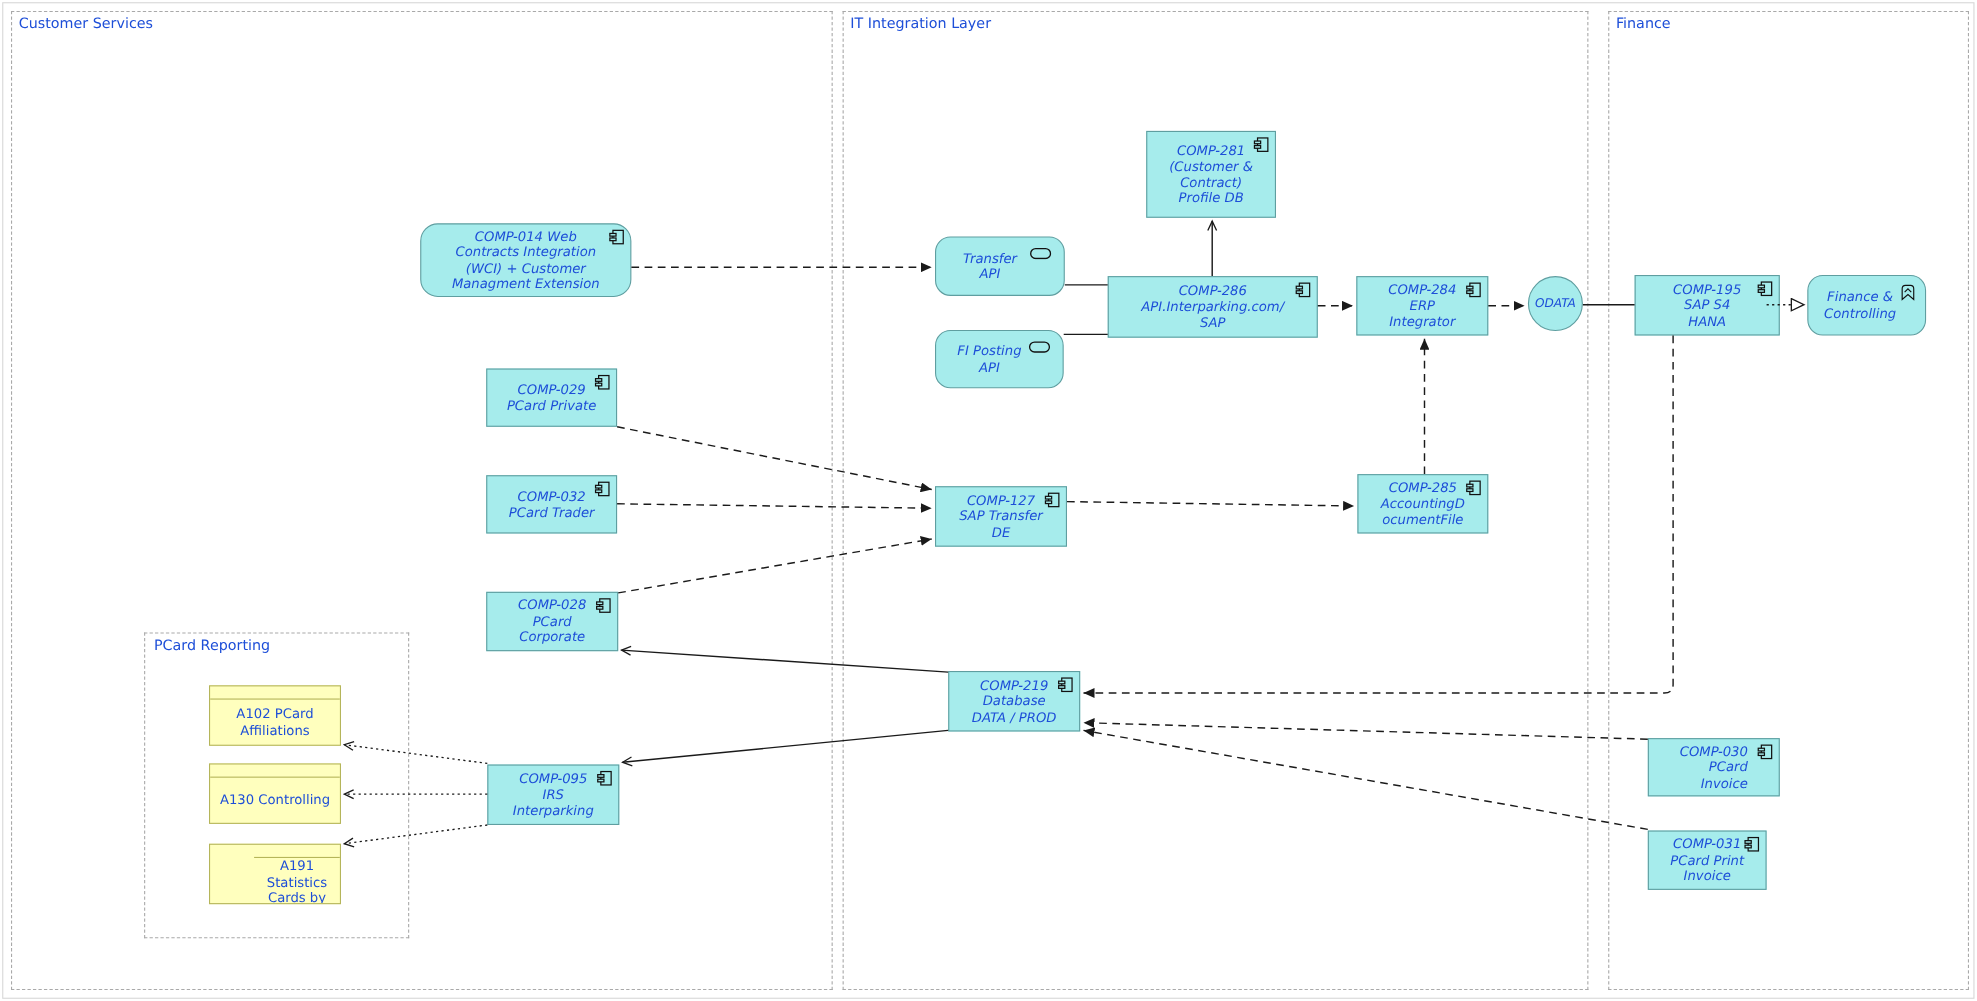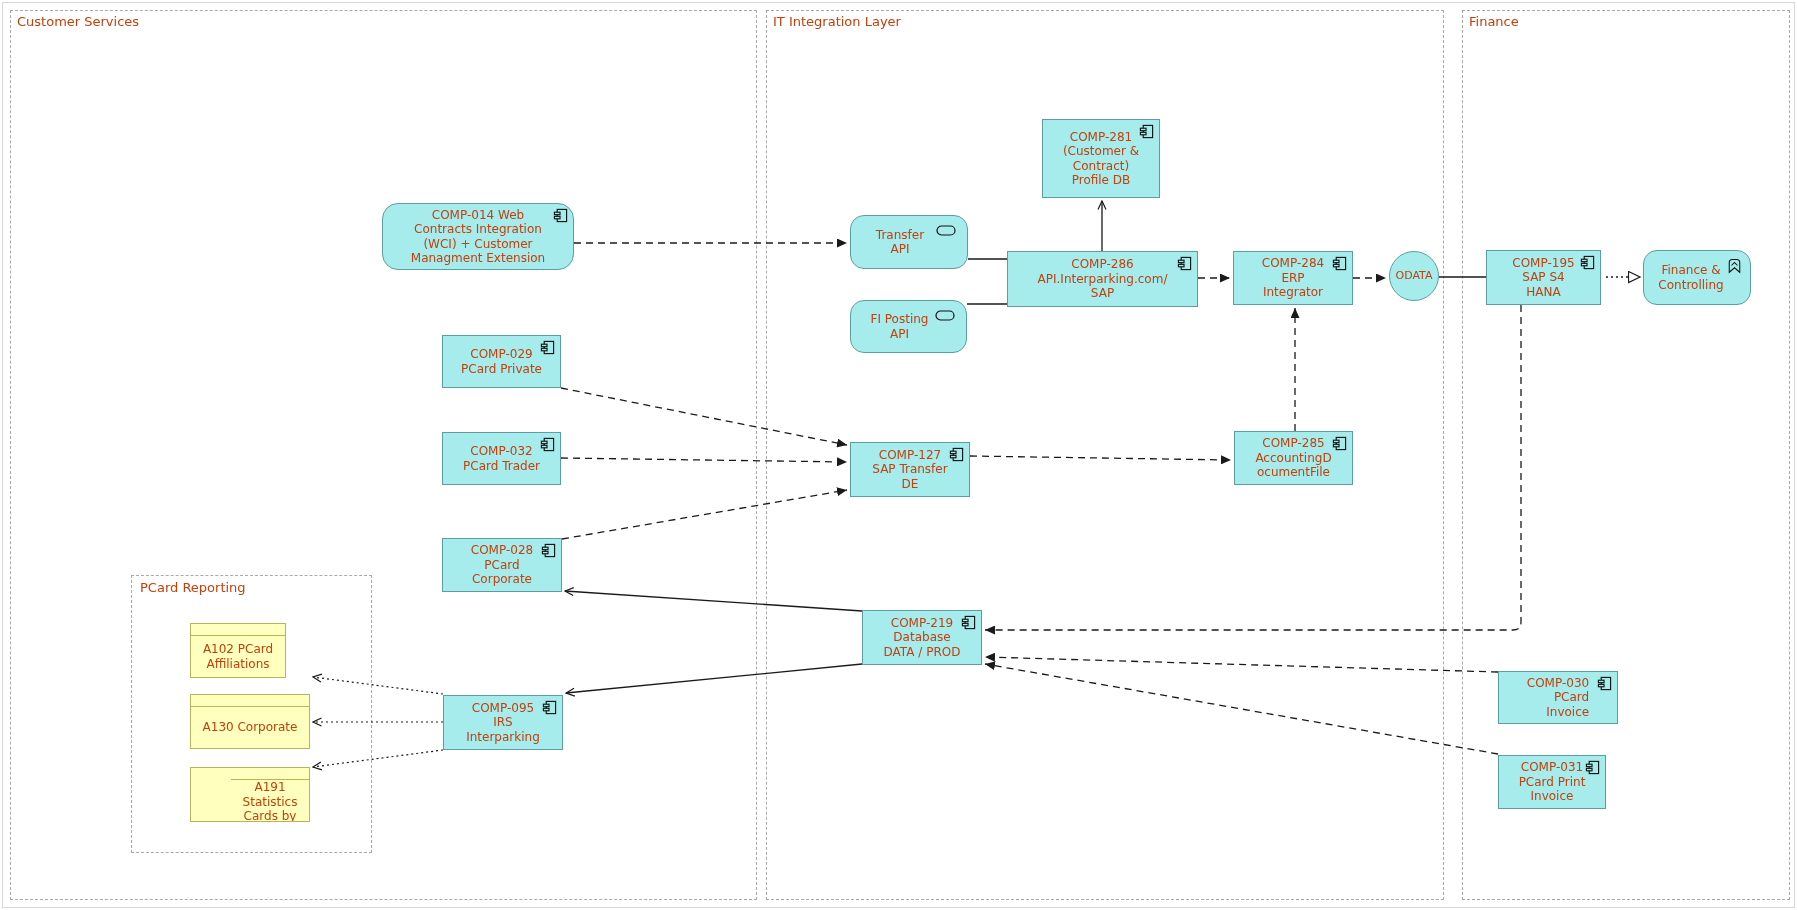--- a/index.html
+++ b/index.html
@@ -1,25 +1,25 @@
 <!DOCTYPE html>
 <html><head>
 <meta charset="utf-8">
 <style>
   html,body{margin:0;padding:0;background:#ffffff;}
   .canvas{position:relative;width:1797px;height:910px;background:#fff;
-          font-family:"DejaVu Sans","Liberation Sans",sans-serif;color:#c2410c;overflow:hidden;}
+          font-family:"DejaVu Sans","Liberation Sans",sans-serif;color:#1d4ed8;overflow:hidden;}
   .frame{position:absolute;left:2px;top:2px;right:2px;bottom:2px;border:1px solid #d7d7d7;}
   .lane{position:absolute;border:1px dashed #a9a9a9;background:transparent;}
   .lane-label{position:absolute;left:6px;top:3px;font-size:13px;white-space:nowrap;}
   .group{position:absolute;border:1px dashed #a9a9a9;text-align:center;}
   .group-label{position:absolute;left:8px;top:4px;font-size:13px;white-space:nowrap;}
   .node{position:absolute;box-sizing:border-box;display:flex;align-items:center;justify-content:center;
         text-align:center;font-size:12px;line-height:14.5px;}
-  .comp{background:#a6ecec;border:1px solid #5f9ea0;}
+  .comp{background:#a6ecec;border:1px solid #5f9ea0;font-style:italic;}
   .rounded{border-radius:14px;}
   .circle{border-radius:50%;}
   .obj{background:#ffffbe;border:1px solid #b5b55a;flex-direction:column;align-items:stretch;
        justify-content:flex-start;overflow:hidden;}
   .obj-header{height:11px;border-bottom:1px solid #b5b55a;flex:0 0 auto;}
   .obj-body{flex:1 1 auto;display:flex;align-items:center;justify-content:center;}
   .lbl{white-space:pre-line;}
   .corner-icon{position:absolute;top:4px;right:5px;line-height:0;}
   .oval-icon{position:absolute;top:9px;right:11px;line-height:0;}
   .edges{position:absolute;left:0;top:0;pointer-events:none;}
@@ -103,21 +103,21 @@
         </svg></span>
     <div class="lbl">COMP-284
 ERP
 Integrator</div>
   </div>
 
   <div class="node comp circle" style="left:1389px;top:251px;width:50px;height:50px;font-size:11px;">
     <div class="lbl" style="white-space:nowrap;">ODATA</div>
   </div>
 
-  <div class="node comp" style="left:1486px;top:250px;width:115px;height:55px;">
+  <div class="node comp" style="left:1486px;top:250px;width:132px;height:55px;">
     <span class="corner-icon"><svg width="15" height="15" viewBox="0 0 16 16">
           <rect x="4.5" y="1.5" width="10" height="13" fill="none" stroke="#111" stroke-width="1.2"></rect>
           <rect x="1.5" y="4.5" width="6" height="2.6" fill="#a6ecec" stroke="#111" stroke-width="1.2"></rect>
           <rect x="1.5" y="8.9" width="6" height="2.6" fill="#a6ecec" stroke="#111" stroke-width="1.2"></rect>
         </svg></span>
     <div class="lbl">COMP-195
 SAP S4
 HANA</div>
   </div>
 
@@ -220,31 +220,31 @@
     <span class="corner-icon"><svg width="15" height="15" viewBox="0 0 16 16">
           <rect x="4.5" y="1.5" width="10" height="13" fill="none" stroke="#111" stroke-width="1.2"></rect>
           <rect x="1.5" y="4.5" width="6" height="2.6" fill="#a6ecec" stroke="#111" stroke-width="1.2"></rect>
           <rect x="1.5" y="8.9" width="6" height="2.6" fill="#a6ecec" stroke="#111" stroke-width="1.2"></rect>
         </svg></span>
     <div class="lbl">COMP-031
 PCard Print
 Invoice</div>
   </div>
 
-  <div class="node obj" style="left:190px;top:623px;width:96px;height:55px;">
+  <div class="node obj" style="left:190px;top:623px;width:120px;height:55px;">
     <div class="obj-header"></div>
     <div class="obj-body">
         <div class="lbl">A102 PCard
 Affiliations</div>
       </div>
   </div>
   <div class="node obj" style="left:190px;top:694px;width:120px;height:55px;">
     <div class="obj-header"></div>
     <div class="obj-body">
-        <div class="lbl">A130 Corporate</div>
+        <div class="lbl">A130 Controlling</div>
       </div>
   </div>
   <div class="node obj" style="left:190px;top:767px;width:120px;height:55px;padding-left:40px;">
     <div class="obj-header"></div>
     <div class="obj-body">
         <div class="lbl">A191 Statistics
 Cards by Parking
 Zip Code</div>
       </div>
   </div>

